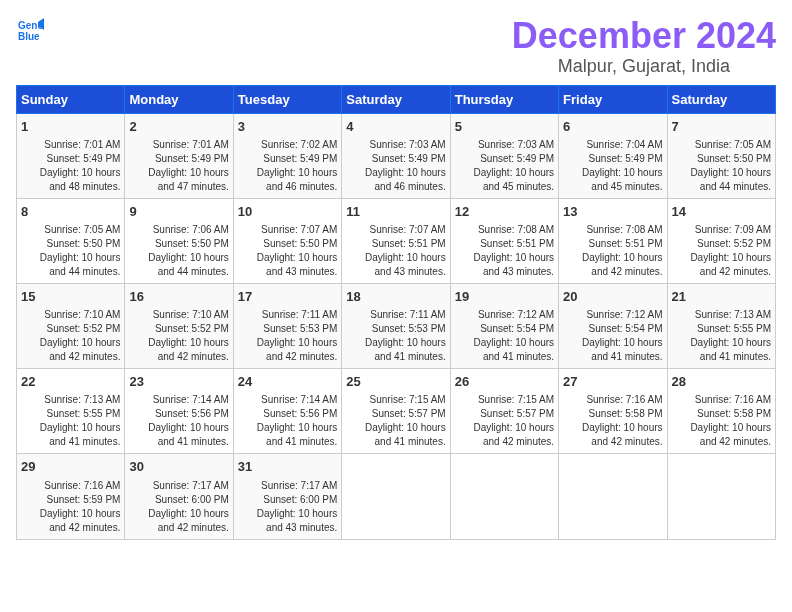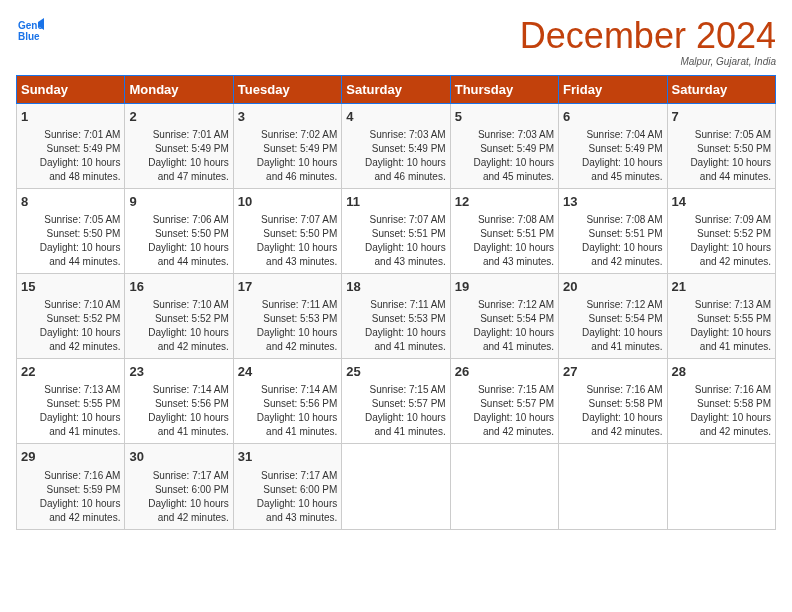--- a/index.html
+++ b/index.html
@@ -23,37 +23,36 @@
     }
     .logo-icon {
       width: 28px;
       height: 28px;
     }
     .title-block {
       text-align: right;
     }
     .month-title {
       font-size: 36px;
-      font-weight: normal;
-      color: #c2410c;
+      font-weight: bold;
+      color: #8b5cf6;
       line-height: 1.1;
     }
     .subtitle {
-      font-size: 10px;
+      font-size: 18px;
       color: #555;
-      text-align: right;
-      font-style: italic;
+      text-align: center;
     }
     table {
       width: 100%;
       border-collapse: collapse;
       font-size: 10.5px;
     }
     thead tr th {
-      background-color: #c2410c;
+      background-color: #1d4ed8;
       color: #fff;
       padding: 6px 4px;
       text-align: left;
       font-size: 13px;
       font-weight: bold;
       border: 1px solid #1a73e8;
     }
     tbody tr td {
       vertical-align: top;
       border: 1px solid #ccc;

